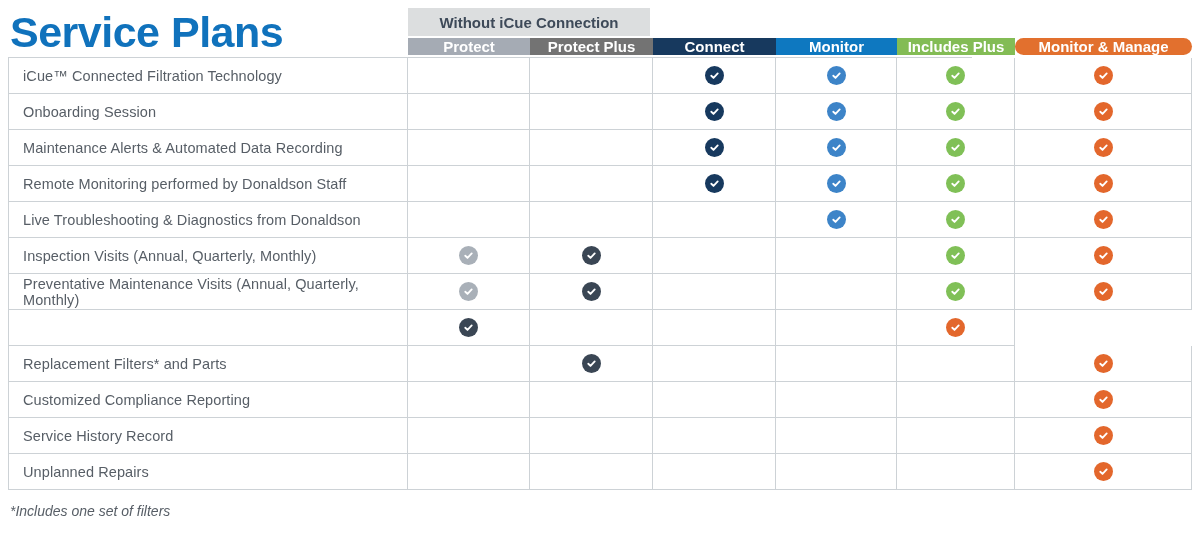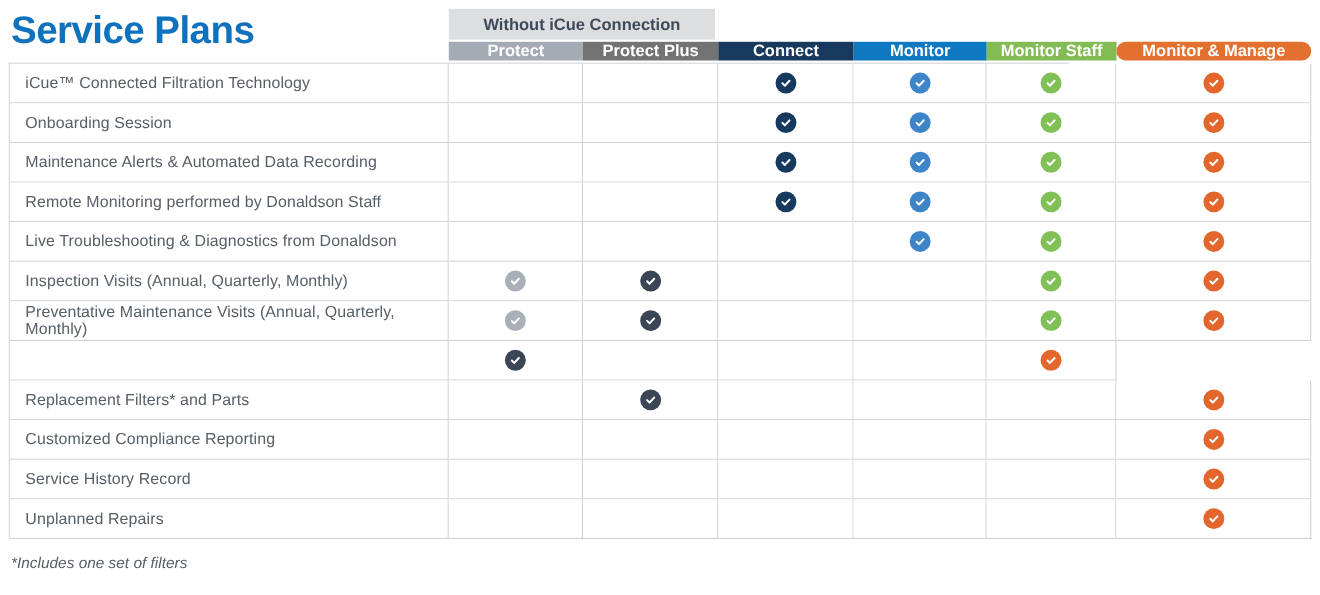--- a/index.html
+++ b/index.html
@@ -6,21 +6,21 @@
   html,body { background:#ffffff; }
   body {
     width:1200px; height:541px;
     font-family:"Liberation Sans", sans-serif;
     position:relative; overflow:hidden;
   }
   .page { position:relative; width:1200px; height:541px; padding:8px 0 0 8px; }
 
   .page-title {
     position:absolute; top:8px; left:10px;
-    font-size:35px; font-weight:700; letter-spacing:-0.5px;
+    font-size:43px; font-weight:700; letter-spacing:-0.5px;
     color:var(--title_blue,#1072bc);
     white-space:nowrap;
   }
 
   
   .hdr-groups {
     display:grid;
     grid-template-columns:400px 245px 539px;
     height:28px;
   }
@@ -91,21 +91,21 @@
     <div class="g-spacer"></div>
     <div class="g-cell g-without">Without iCue Connection</div>
   </div>
 
   <div class="hdr-cols">
     <div class="h-spacer"></div>
     <div class="h-cell" style="background: rgb(165, 171, 180);">Protect</div>
     <div class="h-cell" style="background: #737373; text-align: center;">Protect Plus</div>
     <div class="h-cell" style="background: rgb(23, 57, 94);">Connect</div>
     <div class="h-cell" style="background: rgb(14, 120, 192);">Monitor</div>
-    <div class="h-cell" style="background: rgb(131, 188, 85);">Monitor Staff</div>
+    <div class="h-cell" style="background: rgb(131, 188, 85);">Includes Plus</div>
     <div class="h-cell" style="background: rgb(226, 112, 46); border-radius: 11px;">Monitor &amp; Manage</div>
   </div>
 
   <div class="tbl-body">
       <div class="t-row">
         <div class="t-cell label">iCue™ Connected Filtration Technology</div>
         <div class="t-cell"></div>
         <div class="t-cell"></div>
         <div class="t-cell">
           <span class="badge" style="background: rgb(23, 57, 94);">

